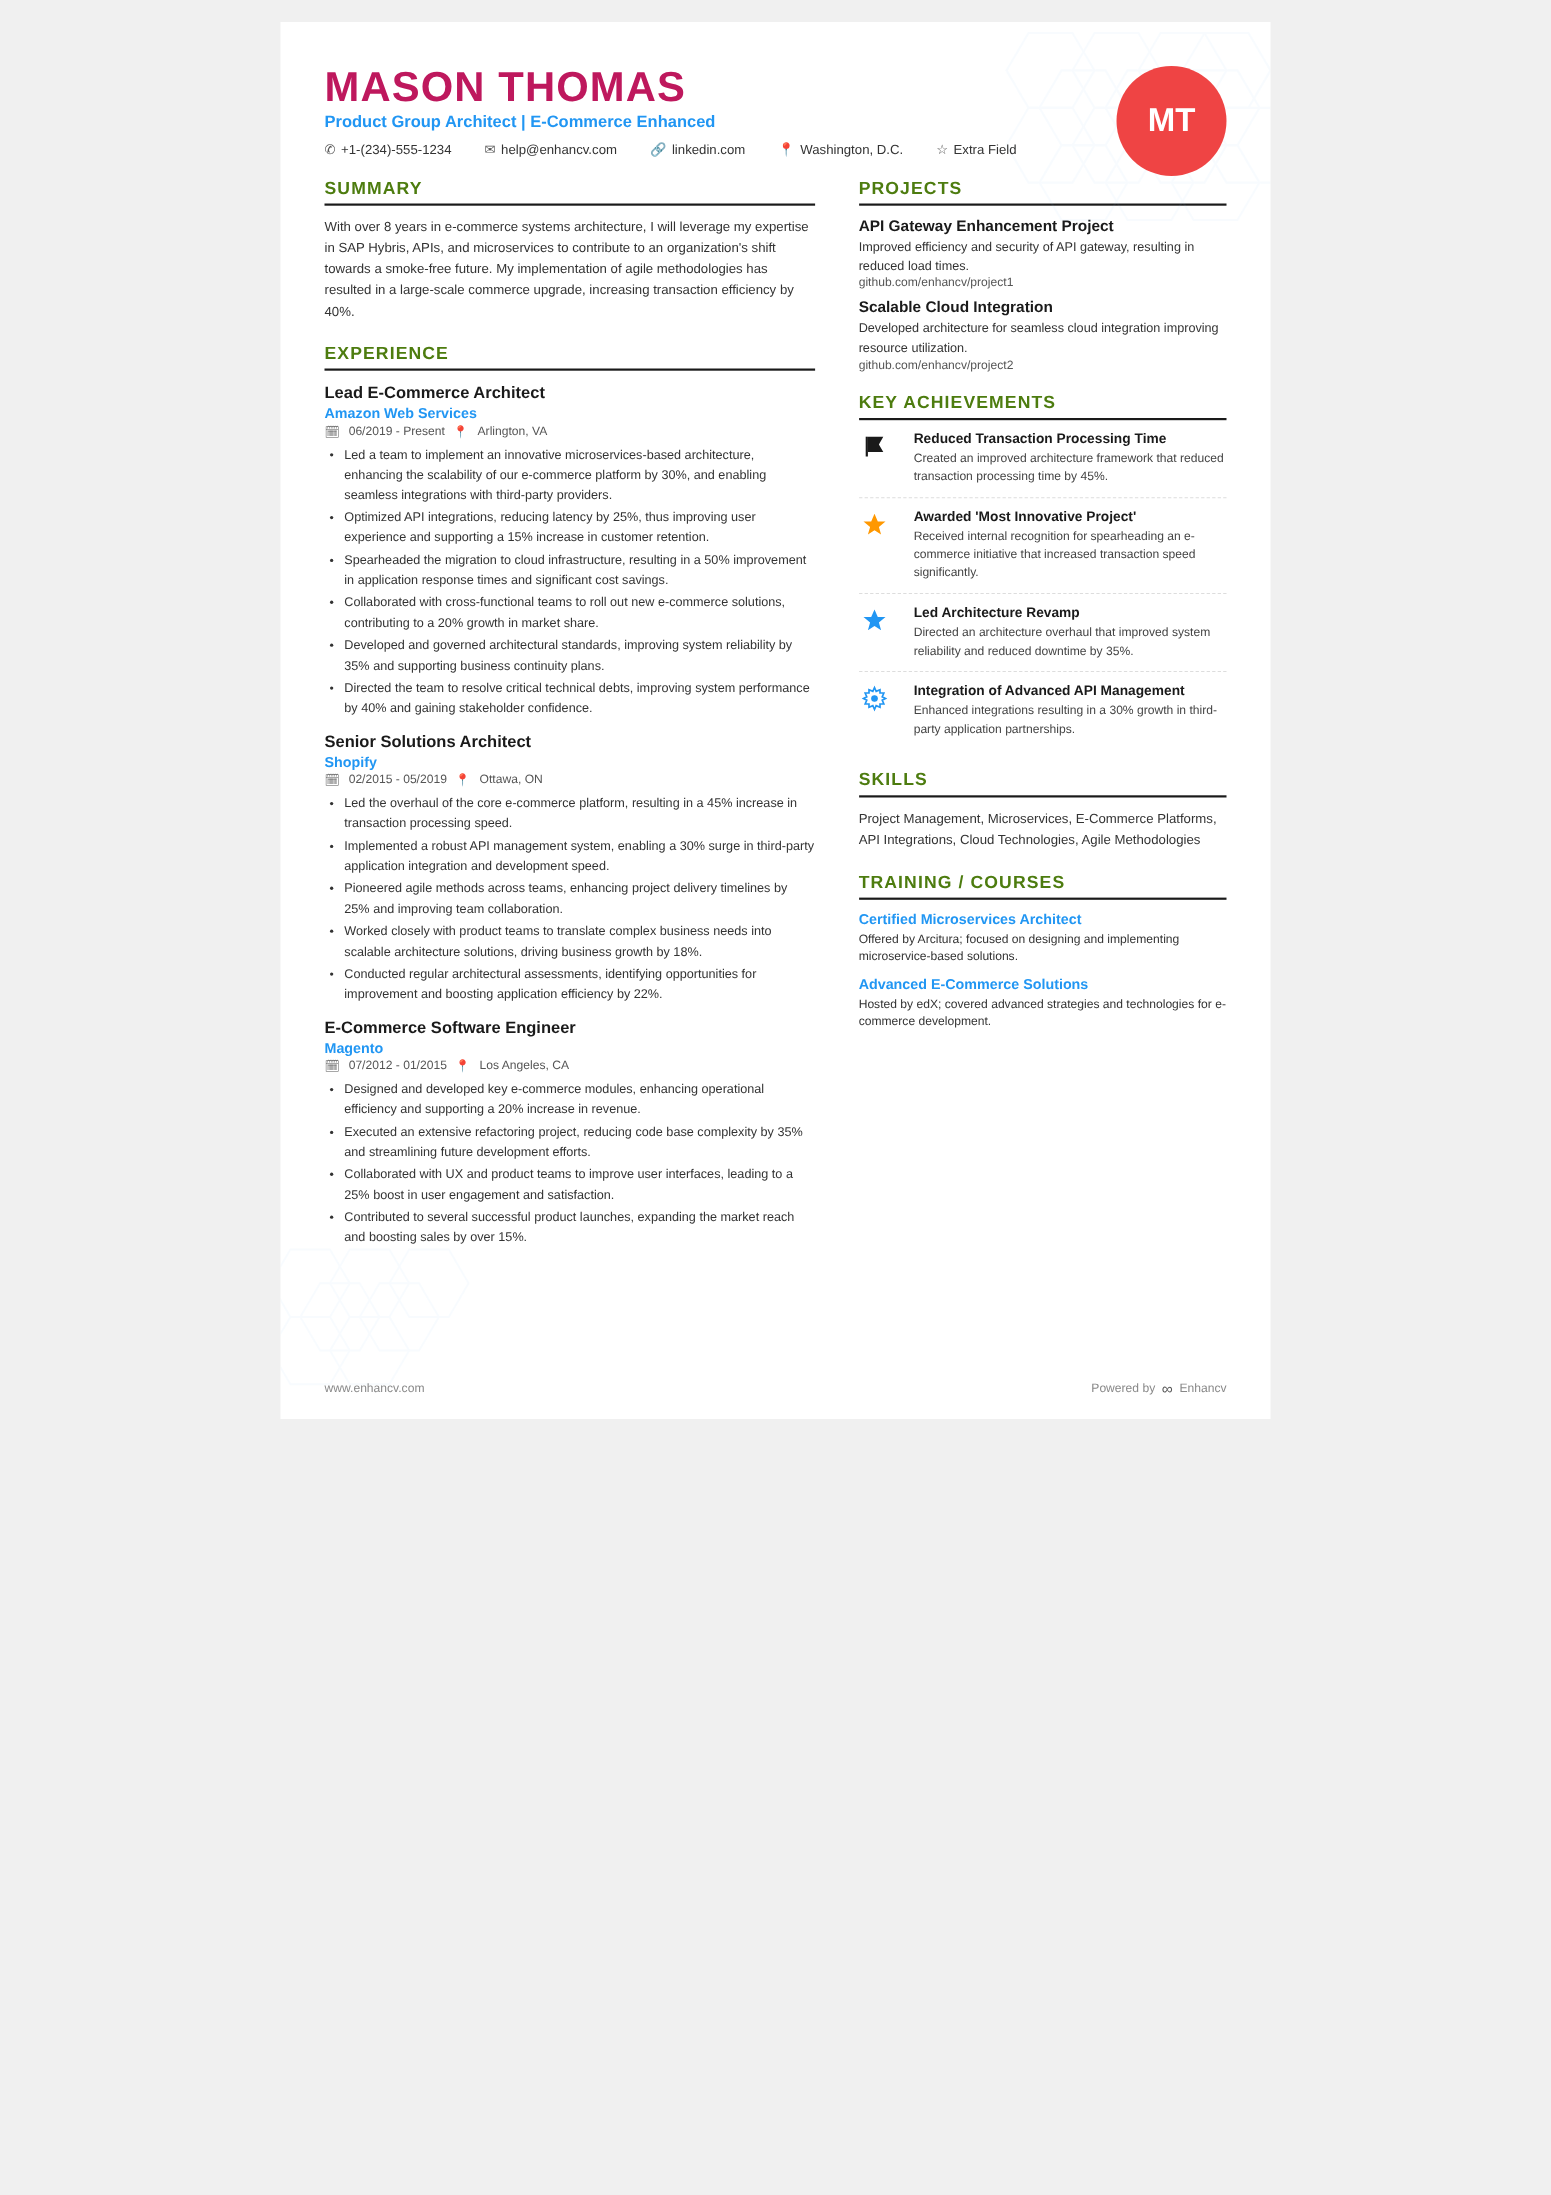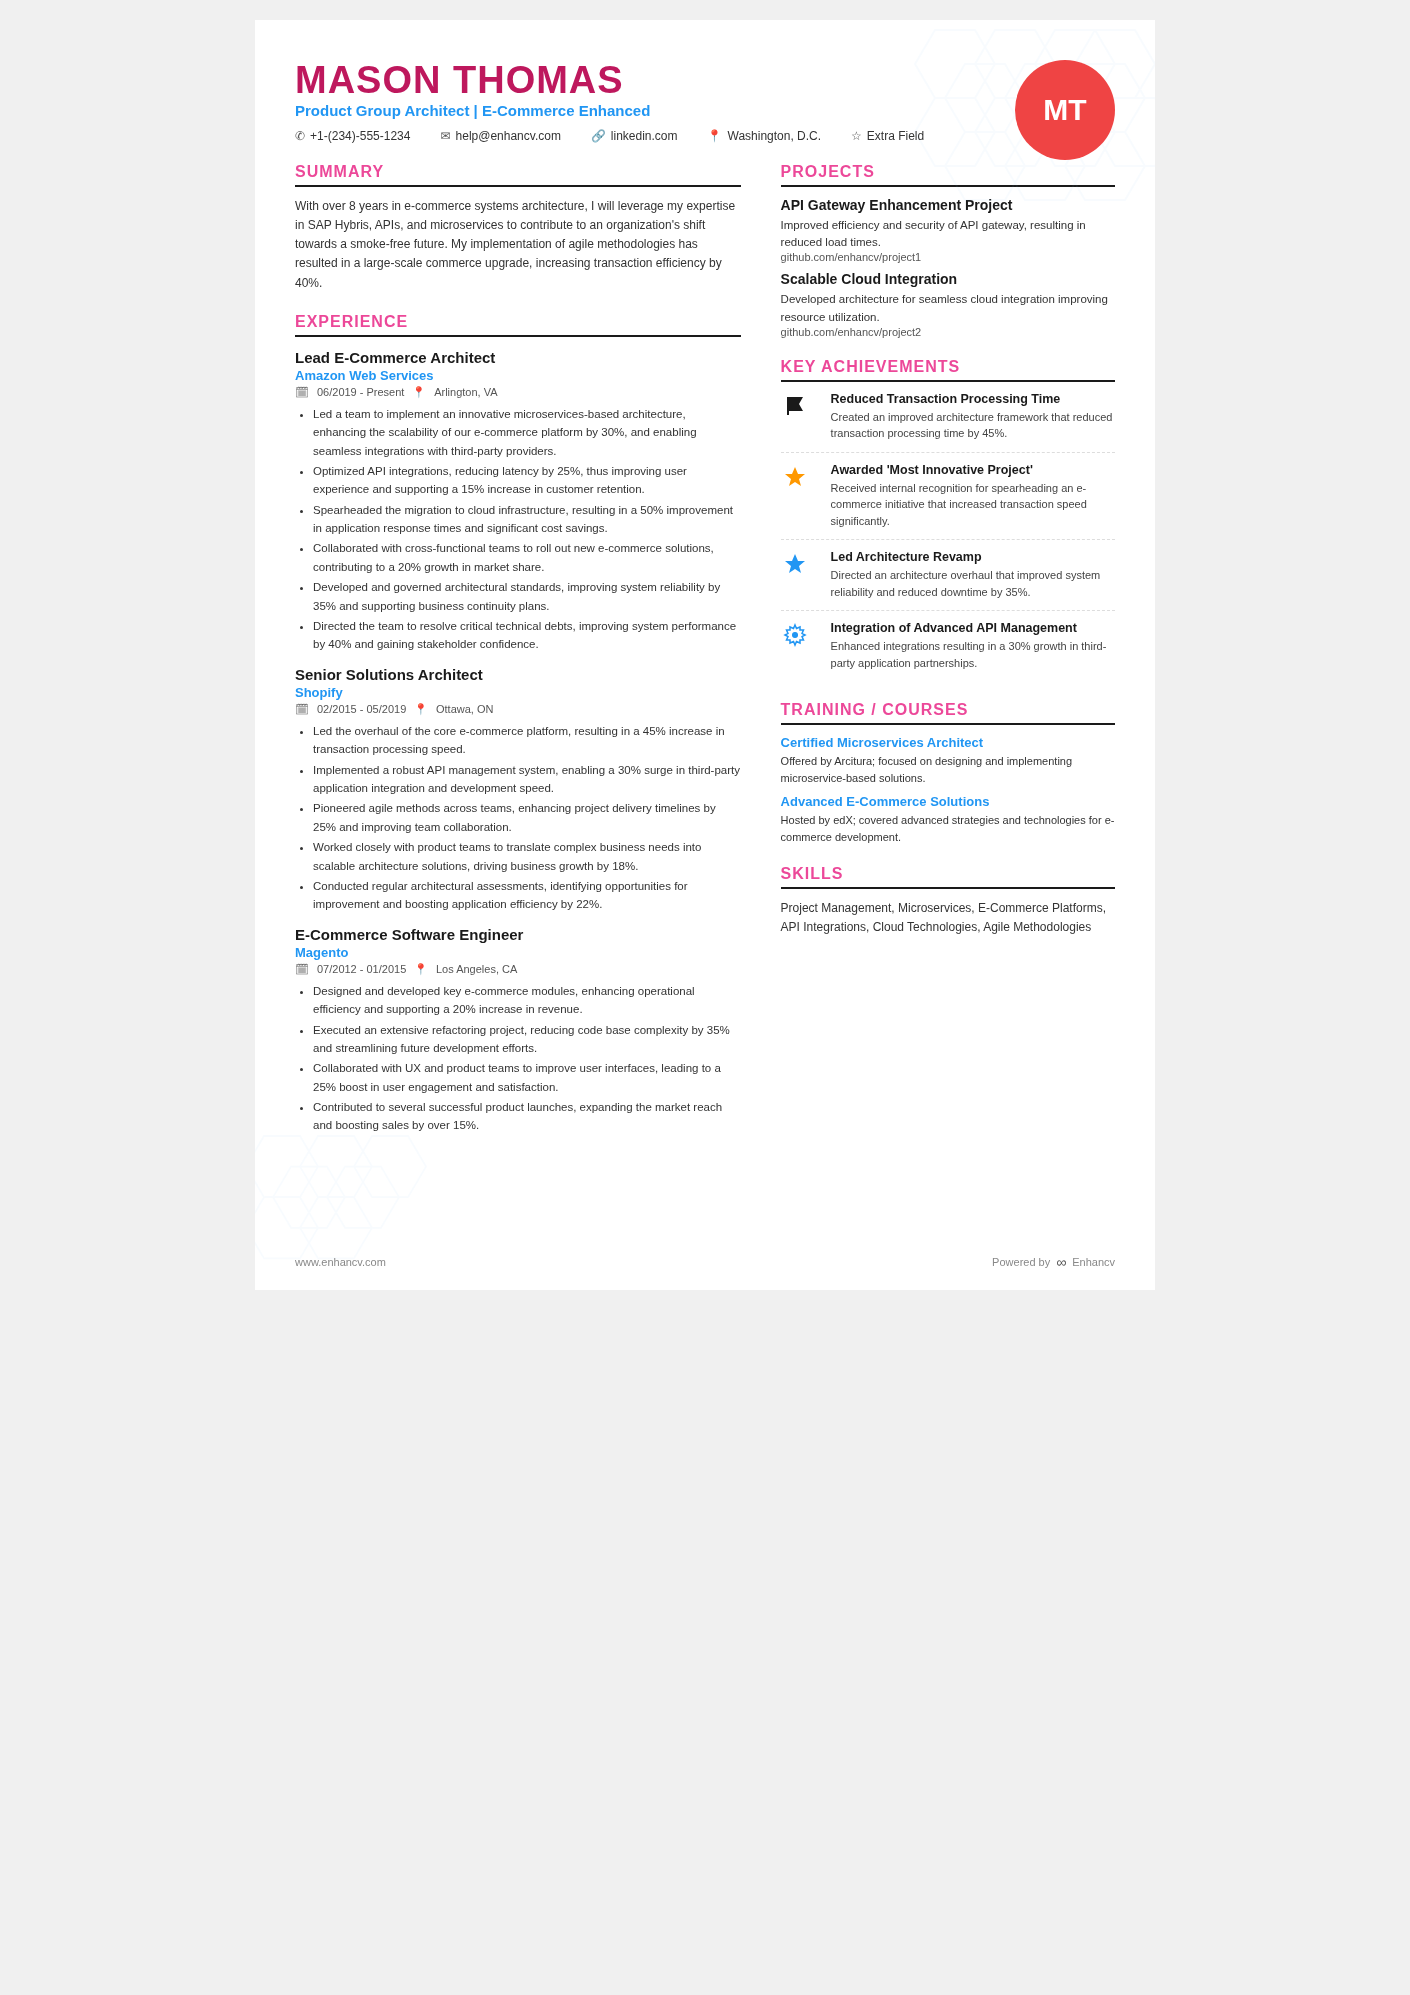--- a/index.html
+++ b/index.html
@@ -109,21 +109,21 @@
       border-top: 2px solid #1a1a1a;
       margin-bottom: 10px;
     }
     
     .section {
       margin-bottom: 20px;
     }
     .section-title {
       font-size: 16px;
       font-weight: 900;
-      color: #ec4899;
+      color: #4d7c0f;
       text-transform: uppercase;
       letter-spacing: 1px;
       margin-bottom: 4px;
     }
     .summary-text {
       font-size: 12px;
       color: #333;
       line-height: 1.6;
     }
     
@@ -454,38 +454,38 @@
             </svg>
           </div>
           <div class="achievement-content">
             <div class="achievement-title">Integration of Advanced API Management</div>
             <div class="achievement-desc">Enhanced integrations resulting in a 30% growth in third-party application partnerships.</div>
           </div>
         </div>
       </div>
 
       <div class="section">
+        <div class="section-title">SKILLS</div>
+        <hr class="section-divider">
+        <div class="skills-text">Project Management, Microservices, E-Commerce Platforms, API Integrations, Cloud Technologies, Agile Methodologies</div>
+      </div>
+
+      <div class="section">
         <div class="section-title">TRAINING / COURSES</div>
         <hr class="section-divider">
 
         <div class="training-item">
           <div class="training-title">Certified Microservices Architect</div>
           <div class="training-desc">Offered by Arcitura; focused on designing and implementing microservice-based solutions.</div>
         </div>
 
         <div class="training-item">
           <div class="training-title">Advanced E-Commerce Solutions</div>
           <div class="training-desc">Hosted by edX; covered advanced strategies and technologies for e-commerce development.</div>
         </div>
-      </div>
-
-      <div class="section">
-        <div class="section-title">SKILLS</div>
-        <hr class="section-divider">
-        <div class="skills-text">Project Management, Microservices, E-Commerce Platforms, API Integrations, Cloud Technologies, Agile Methodologies</div>
       </div>
     </div>
   </div>
 
   <div class="footer">
     <span>www.enhancv.com</span>
     <div class="footer-logo">
       <span>Powered by</span>
       <span class="footer-logo-icon">∞</span>
       <span>Enhancv</span>

